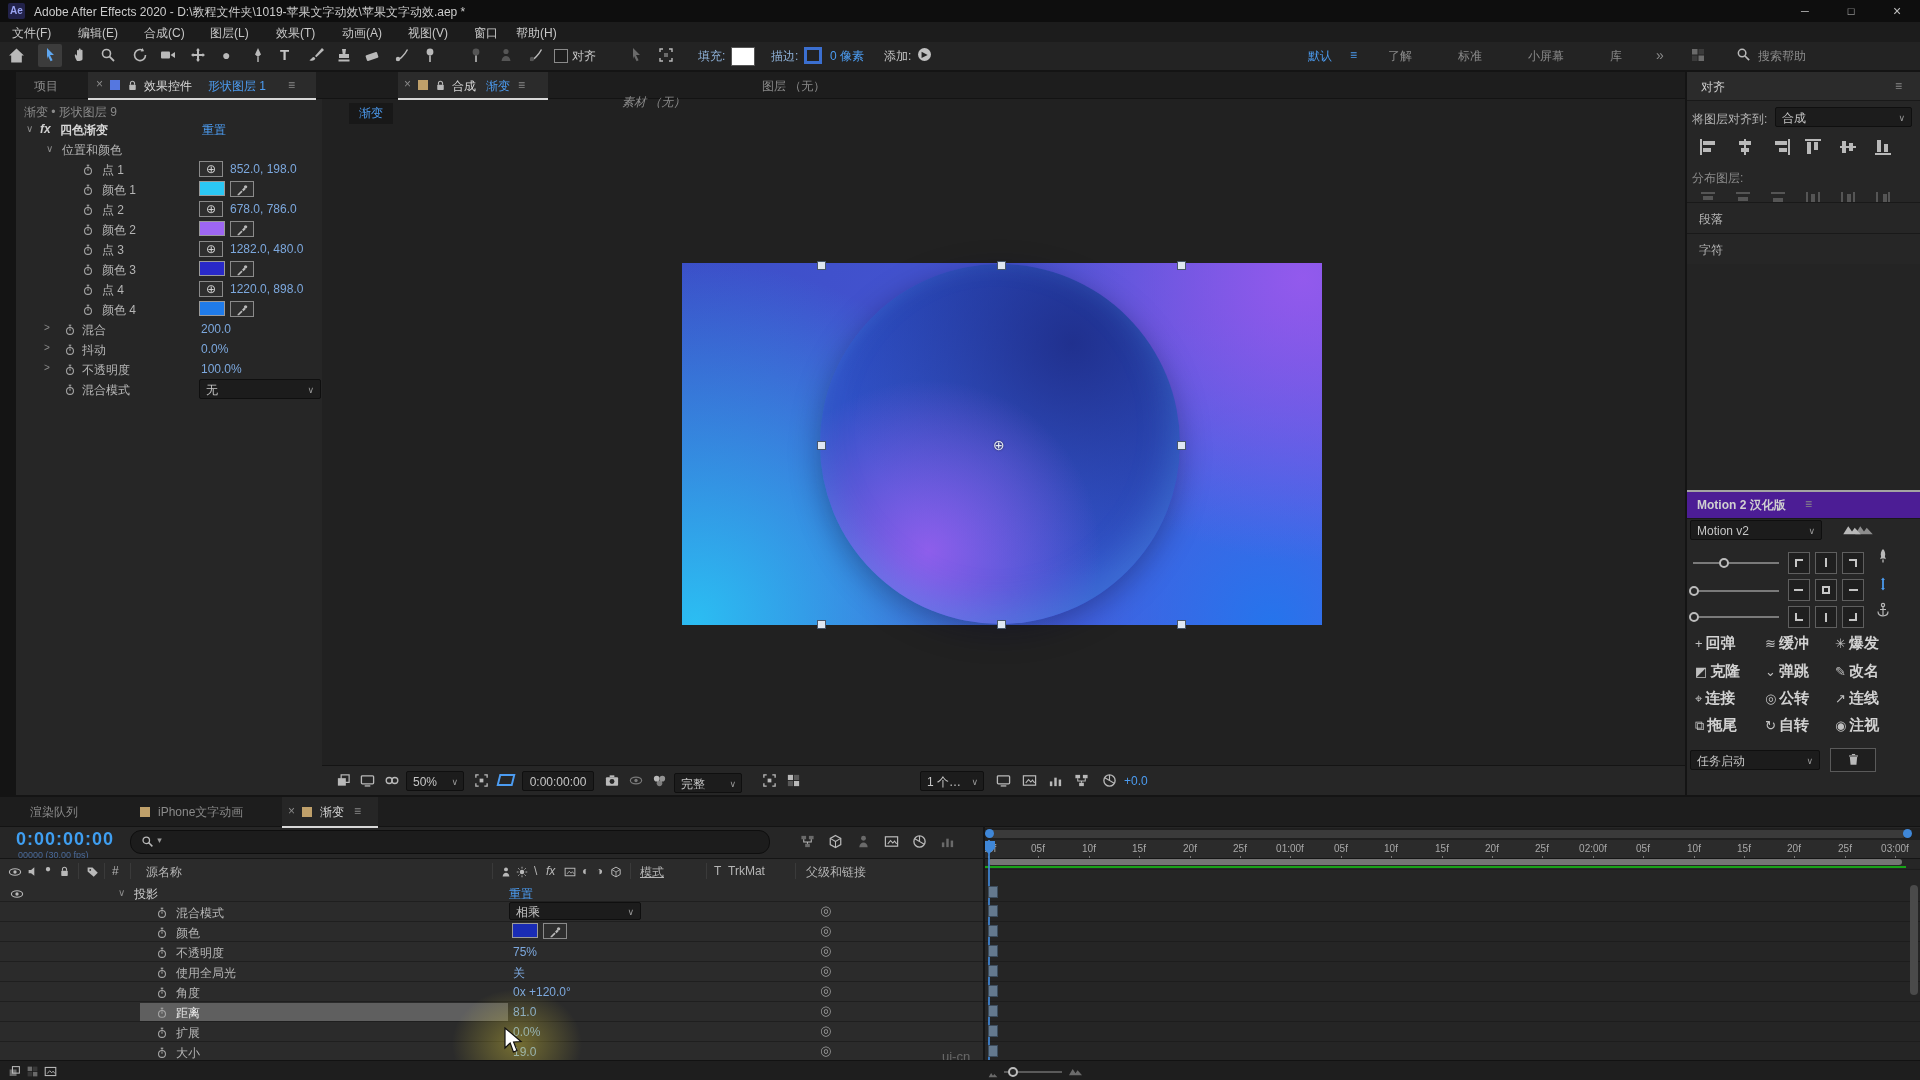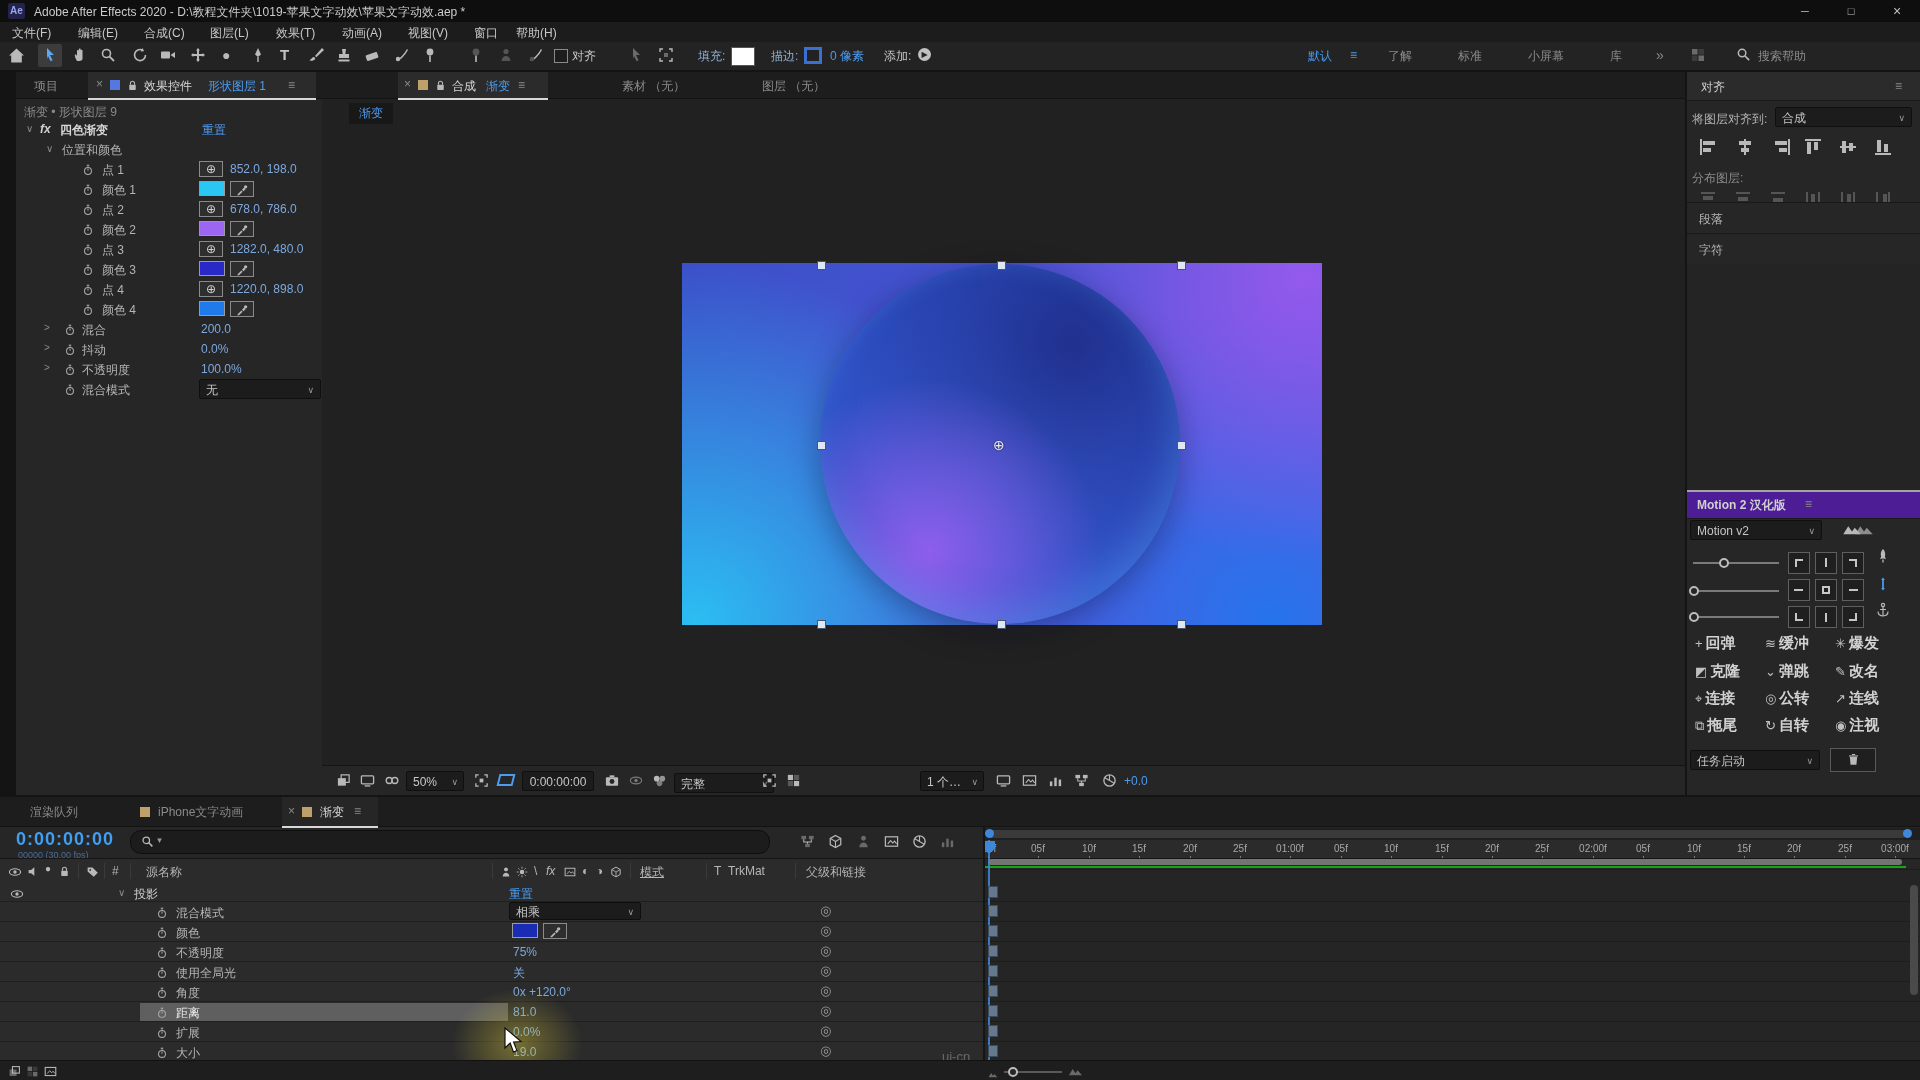--- a/index.html
+++ b/index.html
@@ -429,21 +429,21 @@
       <div class="activetab" style="left:76px;width:150px;">
         <span class="abs dimtx" style="left:6px;top:5px;">×</span>
         <span class="abs" style="left:20px;top:8px;width:10px;height:10px;background:#bfa06a;"></span>
         <span class="abs" style="left:36px;top:6px;"><svg class="ic" width="13" height="13">
               <use href="#s-lock"></use>
             </svg></span>
         <span class="abs" style="left:54px;top:6px;color:#d8d8d8;">合成</span>
         <span class="abs blue" style="left:88px;top:6px;">渐变</span>
         <span class="abs dimtx" style="left:120px;top:6px;">≡</span>
       </div>
-      <span class="abs dimtx" style="left:300px;top:6px;">素材 （无）</span>
+      <span class="abs dimtx" style="left:300px;top:22px;font-style:italic;">素材 （无）</span>
       <span class="abs dimtx" style="left:440px;top:6px;">图层 （无）</span>
     </div>
     <span class="abs blue" style="left:27px;top:31px;background:#181818;padding:2px 10px;">渐变</span>
 
     <div class="abs" style="left:360px;top:191px;width:640px;height:362px;
       background-color:#3f55cd;
       background-image:
         radial-gradient(circle at 97% 4%, rgba(150,90,238,.95), rgba(150,90,238,0) 40%),
         radial-gradient(circle at 2% 99%, rgba(42,195,244,.95), rgba(42,195,244,0) 50%),
         radial-gradient(circle at 92% 100%, rgba(30,120,238,.9), rgba(30,120,238,0) 46%),
@@ -489,21 +489,21 @@
       </span>
       <span class="abs" style="left:282px;top:7px;"><svg class="ic" width="16" height="15">
             <use href="#s-photo"></use>
           </svg></span>
       <span class="abs" style="left:306px;top:7px;"><svg class="ic" width="16" height="15">
             <use href="#s-snap"></use>
           </svg></span>
       <span class="abs" style="left:330px;top:7px;"><svg class="ic" width="15" height="15">
             <use href="#s-rgb"></use>
           </svg></span>
-      <span class="vbox" style="left:352px;top:7px;width:100px;">
+      <span class="vbox" style="left:352px;top:7px;width:68px;">
         <span>完整</span>
         <span class="dd-arrow abs" style="right:5px;top:0;">∨</span>
       </span>
       <span class="abs" style="left:440px;top:7px;"><svg class="ic" width="15" height="15">
             <use href="#s-target"></use>
           </svg></span>
       <span class="abs" style="left:464px;top:7px;"><svg class="ic" width="15" height="15">
             <use href="#s-grid4"></use>
           </svg></span>
       <span class="vbox" style="left:488px;top:5px;width:102px;margin-top:40px;">

